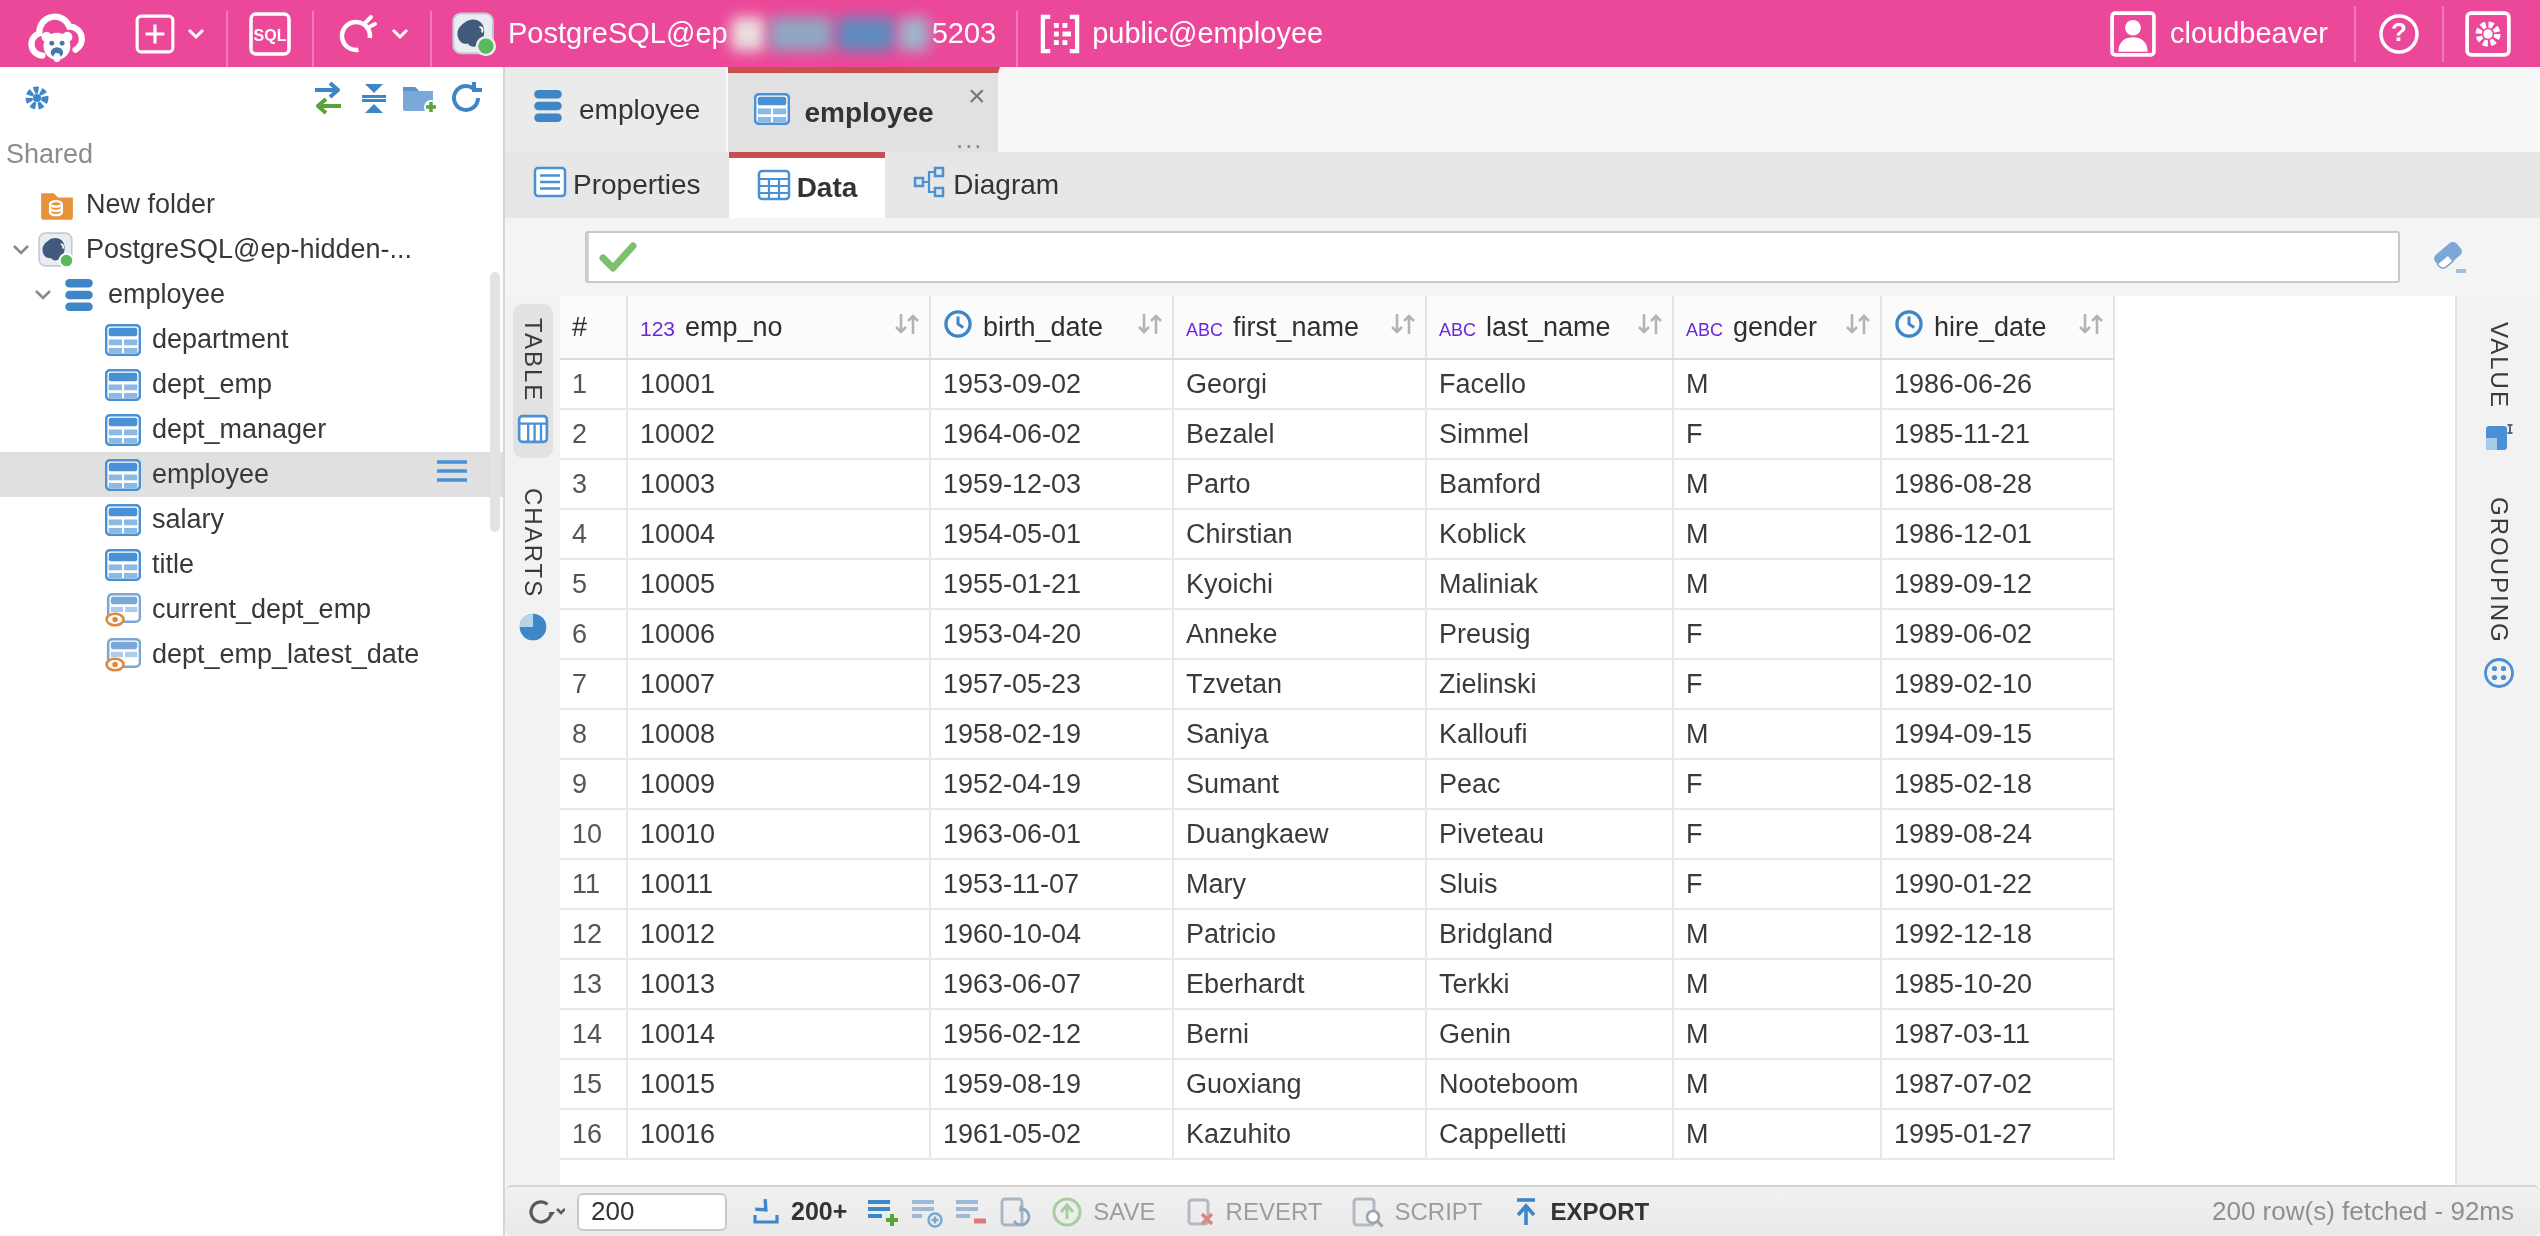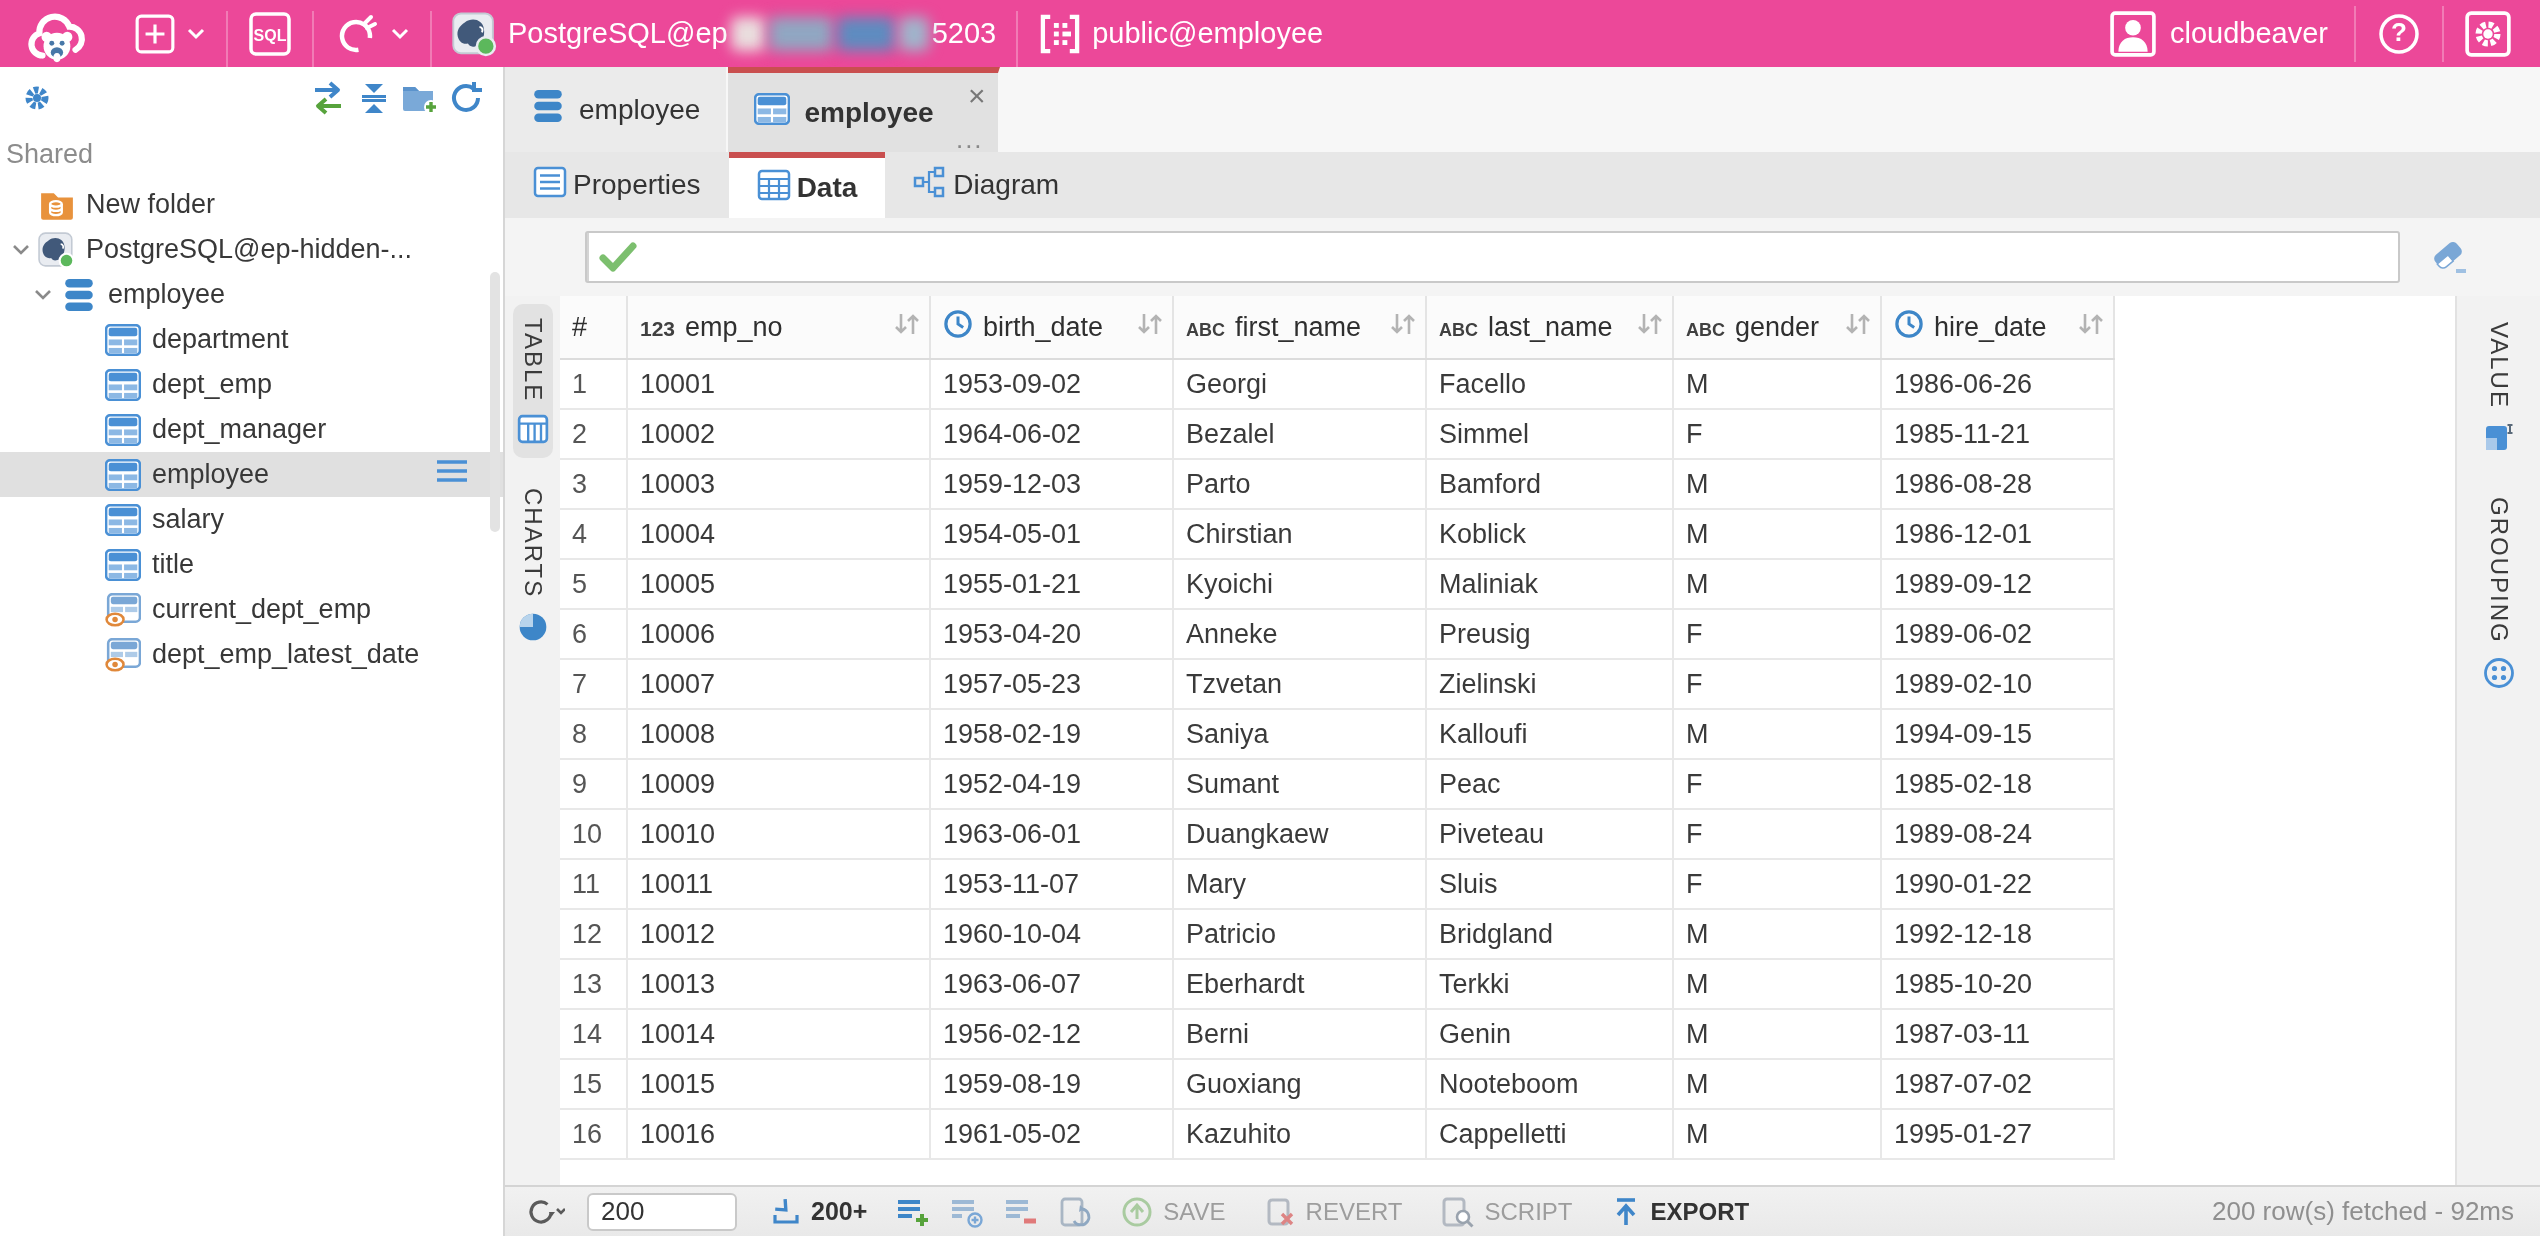--- a/index.html
+++ b/index.html
@@ -91,26 +91,26 @@
   .gridpane { flex: 1; overflow: hidden; background: #fff; }
   table.grid { border-collapse: collapse; table-layout: fixed; }
   .grid th { height: 63px; background: #fbfbfb; border-right: 2px solid #e4e4e4;
     border-bottom: 2px solid #dcdcdc; font-weight: 400; font-size: 27px; color: #2f2f2f;
     text-align: left; padding: 0 8px 0 12px; }
   .grid th .hwrap { display: flex; align-items: center; gap: 10px; }
   .grid th .sort { margin-left: auto; }
   .grid td { height: 50px; border-right: 2px solid #e8e8e8; border-bottom: 2px solid #e8e8e8;
     font-size: 27px; color: #3a3a3a; padding: 0 12px; white-space: nowrap; overflow: hidden; }
   .grid td.rownum { color: #555; }
-  .tmark { color: #404040; font-weight: 700; font-size: 20px; letter-spacing: 0; }
+  .tmark { color: #6d28d9; font-weight: 400; font-size: 20px; letter-spacing: 0; }
 
   
   .bottombar { height: 51px; background: linear-gradient(#f1f1f1,#e9e9e9);
     border-top: 2px solid #d4d4d4; display: flex; align-items: center; padding: 0 18px;
-    flex: 0 0 auto; gap: 10px; }
+    flex: 0 0 auto; gap: 0; border-radius: 7px; }
   .bicon { display: flex; align-items: center; justify-content: center; width: 44px;
     height: 40px; cursor: pointer; }
   .fetch-input { width: 150px; height: 38px; border: 2px solid #c9c9c9; border-radius: 6px;
     font-size: 26px; padding: 0 12px; color: #333; font-family: "Liberation Sans", sans-serif;
     outline: none; background: #fff; margin: 0 10px; }
   .tool-btn { display: flex; align-items: center; gap: 10px; font-size: 24px; cursor: pointer;
     padding: 0 14px; height: 40px; }
   .tool-btn .lbl { color: #9d9d9d; }
   .tool-btn.enabled .lbl { color: #333; font-weight: 700; }
   .tool-btn.bold .lbl { color: #333; font-weight: 700; font-size: 25px; }

